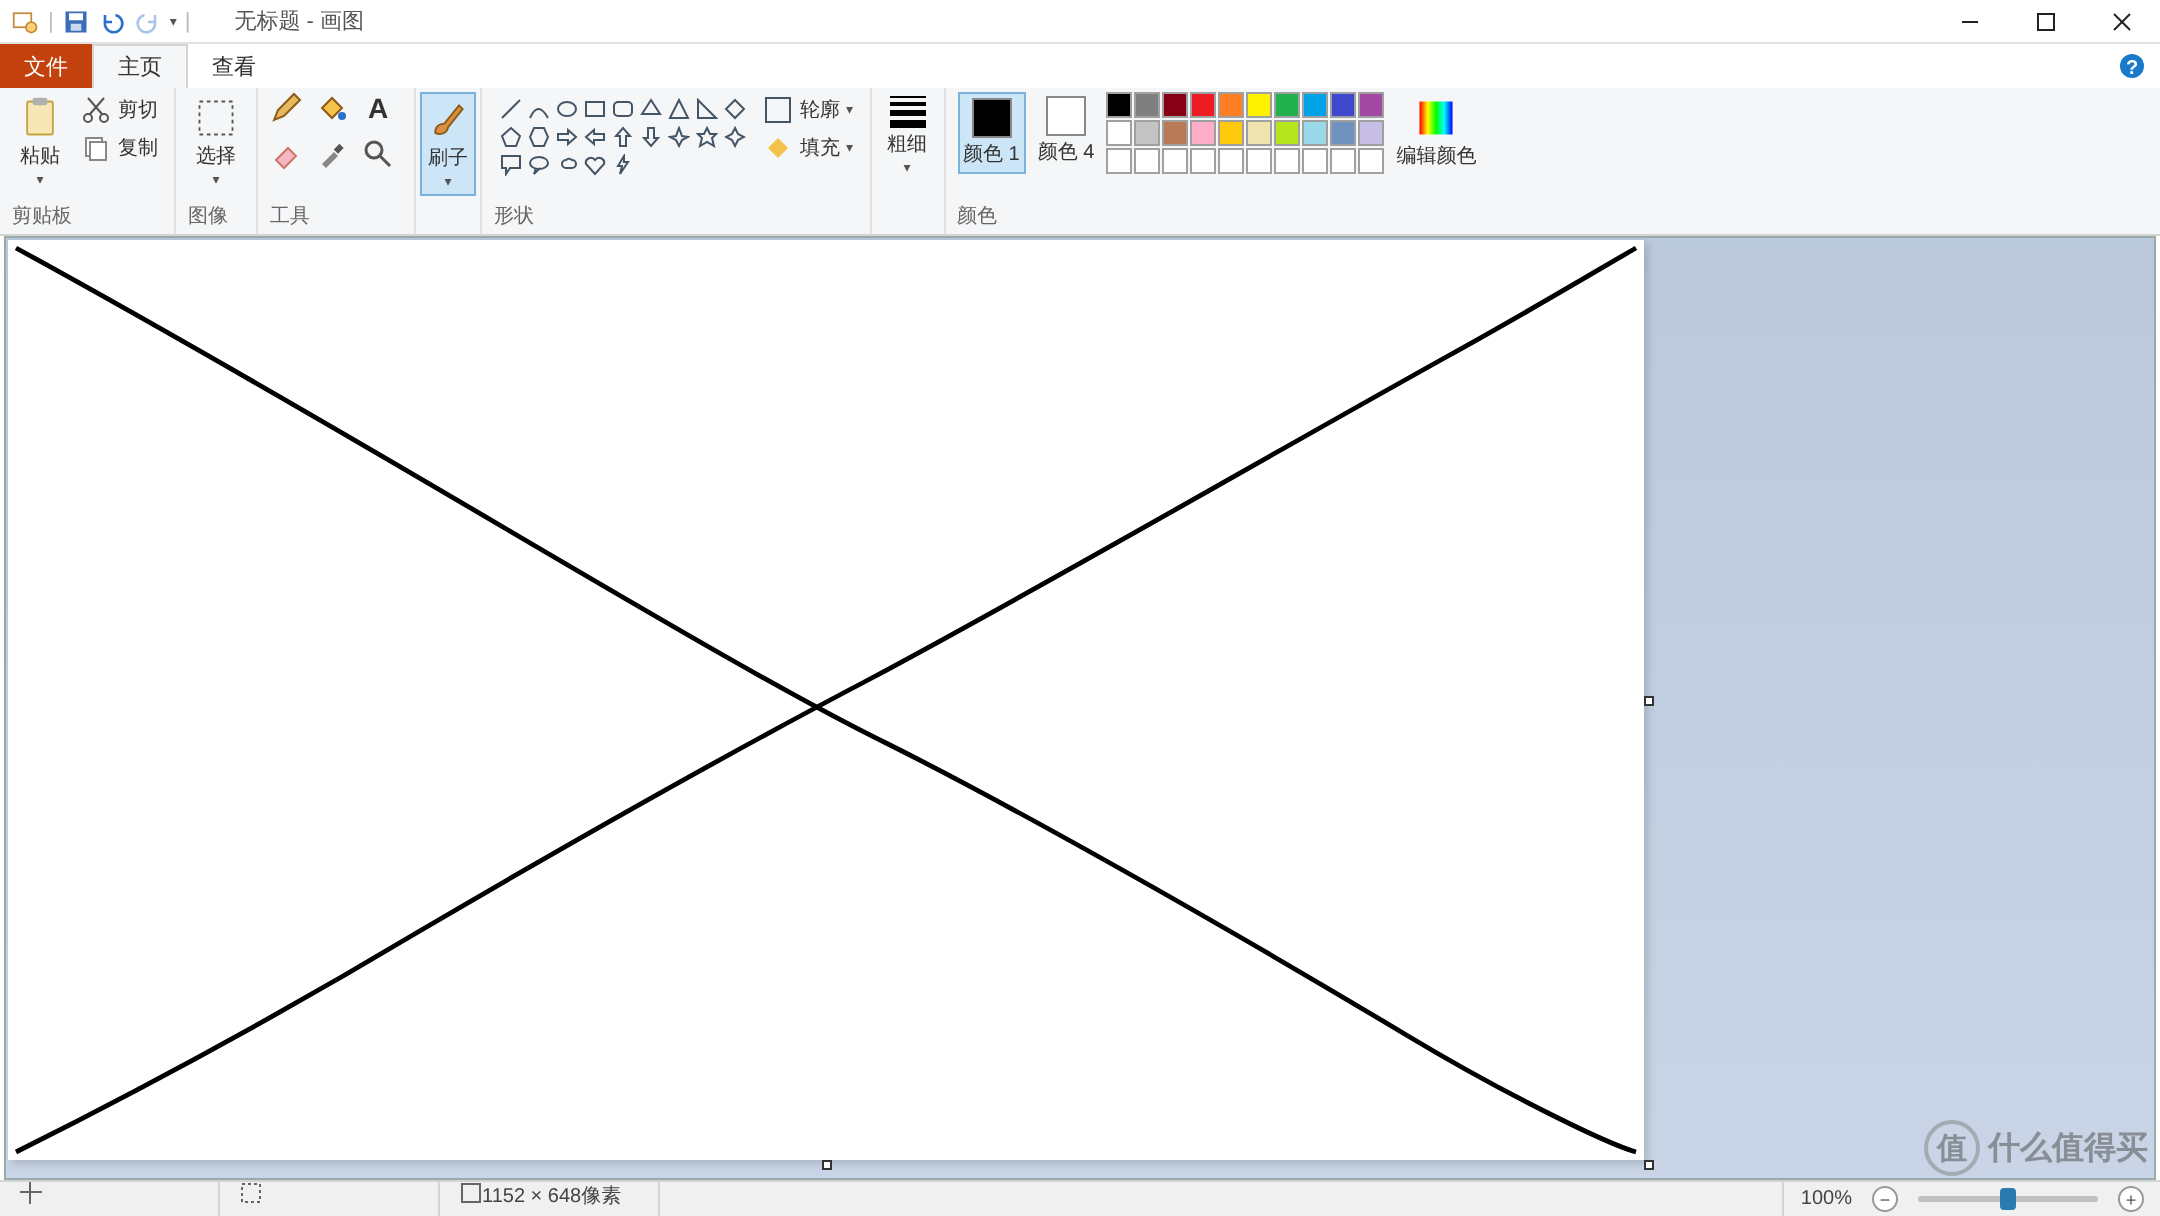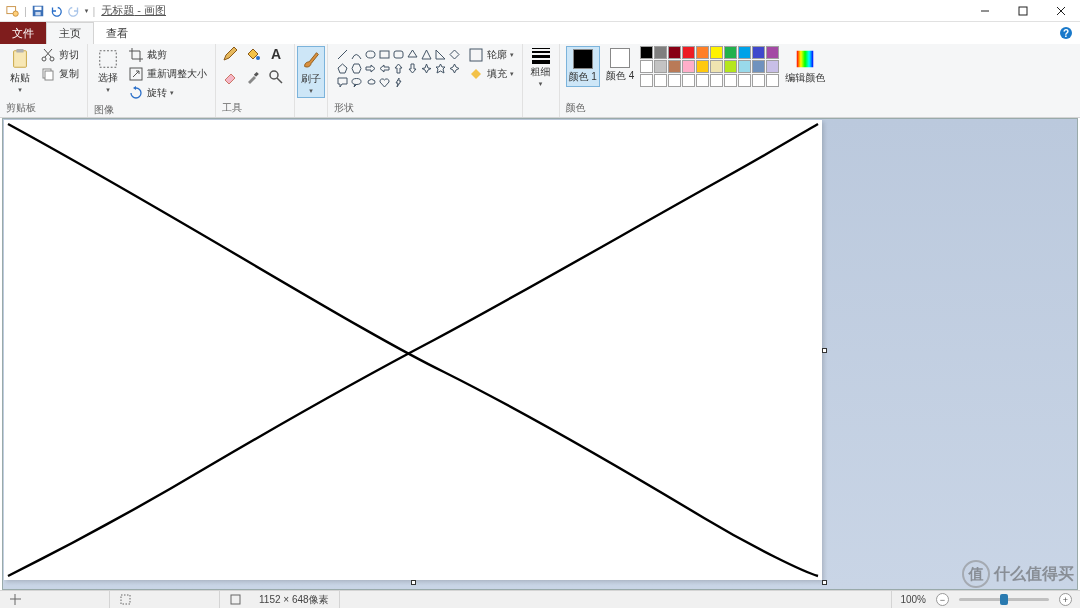--- a/index.html
+++ b/index.html
@@ -2,28 +2,28 @@
 <html><head>
 <meta charset="utf-8">
 <style>
 * { margin: 0; padding: 0; box-sizing: border-box; font-family: "Microsoft YaHei", "Segoe UI", sans-serif; }
 body { width: 1080px; height: 608px; background: #fff; overflow: hidden; font-size: 11px; position: relative; }
 
 
 .titlebar { height: 22px; background: #fff; display: flex; align-items: center; border-bottom: 1px solid #e1e1e1; }
 .qat { display: flex; align-items: center; gap: 4px; padding: 0 6px; }
 .qat-ico { width: 14px; height: 14px; display: flex; align-items: center; justify-content: center; }
-.title-txt { font-size: 11px; color: #555; margin-left: 0; text-decoration: underline; }
+.title-txt { font-size: 11px; color: #555; margin-left: 16px; }
 .win-controls { margin-left: auto; display: flex; }
 .win-btn { width: 38px; height: 22px; display: flex; align-items: center; justify-content: center; color: #222; }
 
 
 .tabs { height: 22px; background: #fff; display: flex; align-items: stretch; position: relative; }
 .tab { padding: 0 12px; font-size: 11px; display: flex; align-items: center; color: #333; }
-.tab.file { background: #7f1d1d; color: #fff; }
+.tab.file { background: #c2410c; color: #fff; }
 .tab.active { background: #f5f6f7; border: 1px solid #d4d4d4; border-bottom: none; }
 .help-ico { margin-left: auto; width: 22px; display:flex; align-items:center; justify-content:center; color:#1979ca; padding-right:6px;}
 
 
 .ribbon { height: 74px; background: #f5f6f7; border-bottom: 1px solid #d4d4d4; display: flex; }
 .group { border-right: 1px solid #e1e1e1; display: flex; flex-direction: column; padding: 2px 6px 0 6px; }
 .group-body { flex: 1; display: flex; align-items: flex-start; gap: 4px; }
 .group-label { text-align: left; font-size: 10px; color: #666; padding: 1px 0 2px 0; }
 .big-btn { display: flex; flex-direction: column; align-items: center; gap: 1px; padding: 2px; font-size: 10px; color: #333; min-width: 28px; }
 .big-btn.selected { background: #cde6f7; border: 1px solid #7bb3db; }
@@ -49,21 +49,21 @@
 .size-lines div:nth-child(4){height:4px;}
 
 
 .workarea { position: absolute; top: 118px; bottom: 18px; left: 2px; right: 2px; background: linear-gradient(180deg,#bbc9dd 0%, #c9d5e6 100%); border: 1px solid #9aa; overflow: hidden; }
 .canvas { position: absolute; top: 1px; left: 1px; width: 818px; height: 460px; background: #fff; box-shadow: 2px 2px 4px rgba(0,0,0,.15); }
 .canvas svg { width: 100%; height: 100%; }
 .resize-handle { position:absolute; width:5px; height:5px; background:#fff; border:1px solid #333; }
 
 
 .statusbar { position: absolute; bottom: 0; left: 0; right: 0; height: 18px; background: #f0f0f0; border-top: 1px solid #d4d4d4; display: flex; align-items: center; font-size: 10px; color: #444; }
-.status-sect { padding: 0 10px; border-right: 1px solid #d4d4d4; height: 100%; display: flex; align-items: center; gap: 18px; min-width:110px; }
+.status-sect { padding: 0 10px; border-right: 1px solid #d4d4d4; height: 100%; display: flex; align-items: flex-start; gap: 0; min-width:110px; }
 .zoom-area { margin-left: auto; display: flex; align-items: center; gap: 10px; padding: 0 8px; }
 .zoom-slider { width: 90px; height: 3px; background: #c0c0c0; position: relative; border-radius:2px;}
 .zoom-thumb { position: absolute; left: 45%; top: -4px; width: 8px; height: 11px; background: #2a7ab0; border-radius: 2px; }
 .zoom-btn { width:13px; height:13px; border:1px solid #999; border-radius:50%; display:flex; align-items:center; justify-content:center; font-size:9px; color:#555; background:#fff;}
 
 .watermark { position:absolute; right:6px; bottom:20px; opacity:.55; font-size:16px; font-weight:bold; color:#555; display:flex; align-items:center; gap:4px;}
 .watermark .circ{ width:28px;height:28px;border:2px solid #888;border-radius:50%;display:flex;align-items:center;justify-content:center;font-size:15px;}
 </style>
 </head>
 <body>
@@ -167,43 +167,20 @@
   </div>
 
   <div class="group">
     <div class="group-body">
       <div class="big-btn">
         <svg class="ico-lg" viewBox="0 0 24 24">
             <rect x="3" y="3" width="18" height="18" fill="none" stroke="#555" stroke-dasharray="2 2"></rect>
           </svg>
         <span>选择</span>
           <span class="dd-arrow">▾</span>
-      </div>
-      <div class="vstack">
-        <div class="small-btn">
-            <svg class="ico-svg" viewBox="0 0 16 16">
-              <path d="M4 1 V12 H15 M1 4 H12 V15" fill="none" stroke="#555"></path>
-            </svg>
-            <span>裁剪</span>
-          </div>
-        <div class="small-btn">
-            <svg class="ico-svg" viewBox="0 0 16 16">
-              <rect x="2" y="2" width="12" height="12" fill="none" stroke="#555"></rect>
-              <path d="M5 11 L11 5 M8 5 H11 V8" fill="none" stroke="#555"></path>
-            </svg>
-            <span>重新调整大小</span>
-          </div>
-        <div class="small-btn">
-            <svg class="ico-svg" viewBox="0 0 16 16">
-              <path d="M8 3 A5 5 0 1 1 3 8" fill="none" stroke="#2a6fc9" stroke-width="1.3"></path>
-              <path d="M8 1 L8 5 L5 3 Z" fill="#2a6fc9"></path>
-            </svg>
-            <span>旋转</span> 
-            <span class="dd-arrow">▾</span>
-          </div>
       </div>
     </div>
     <div class="group-label">图像</div>
   </div>
 
   <div class="group">
     <div class="group-body">
       <div style="display:grid;grid-template-columns:repeat(3,20px);grid-template-rows:repeat(2,20px);gap:3px;">
         <span><svg class="ico-svg" viewBox="0 0 16 16">
               <path d="M2 14 L4 9 L12 1 L15 4 L7 12 Z" fill="#e6b85c" stroke="#8a5a1a"></path>

